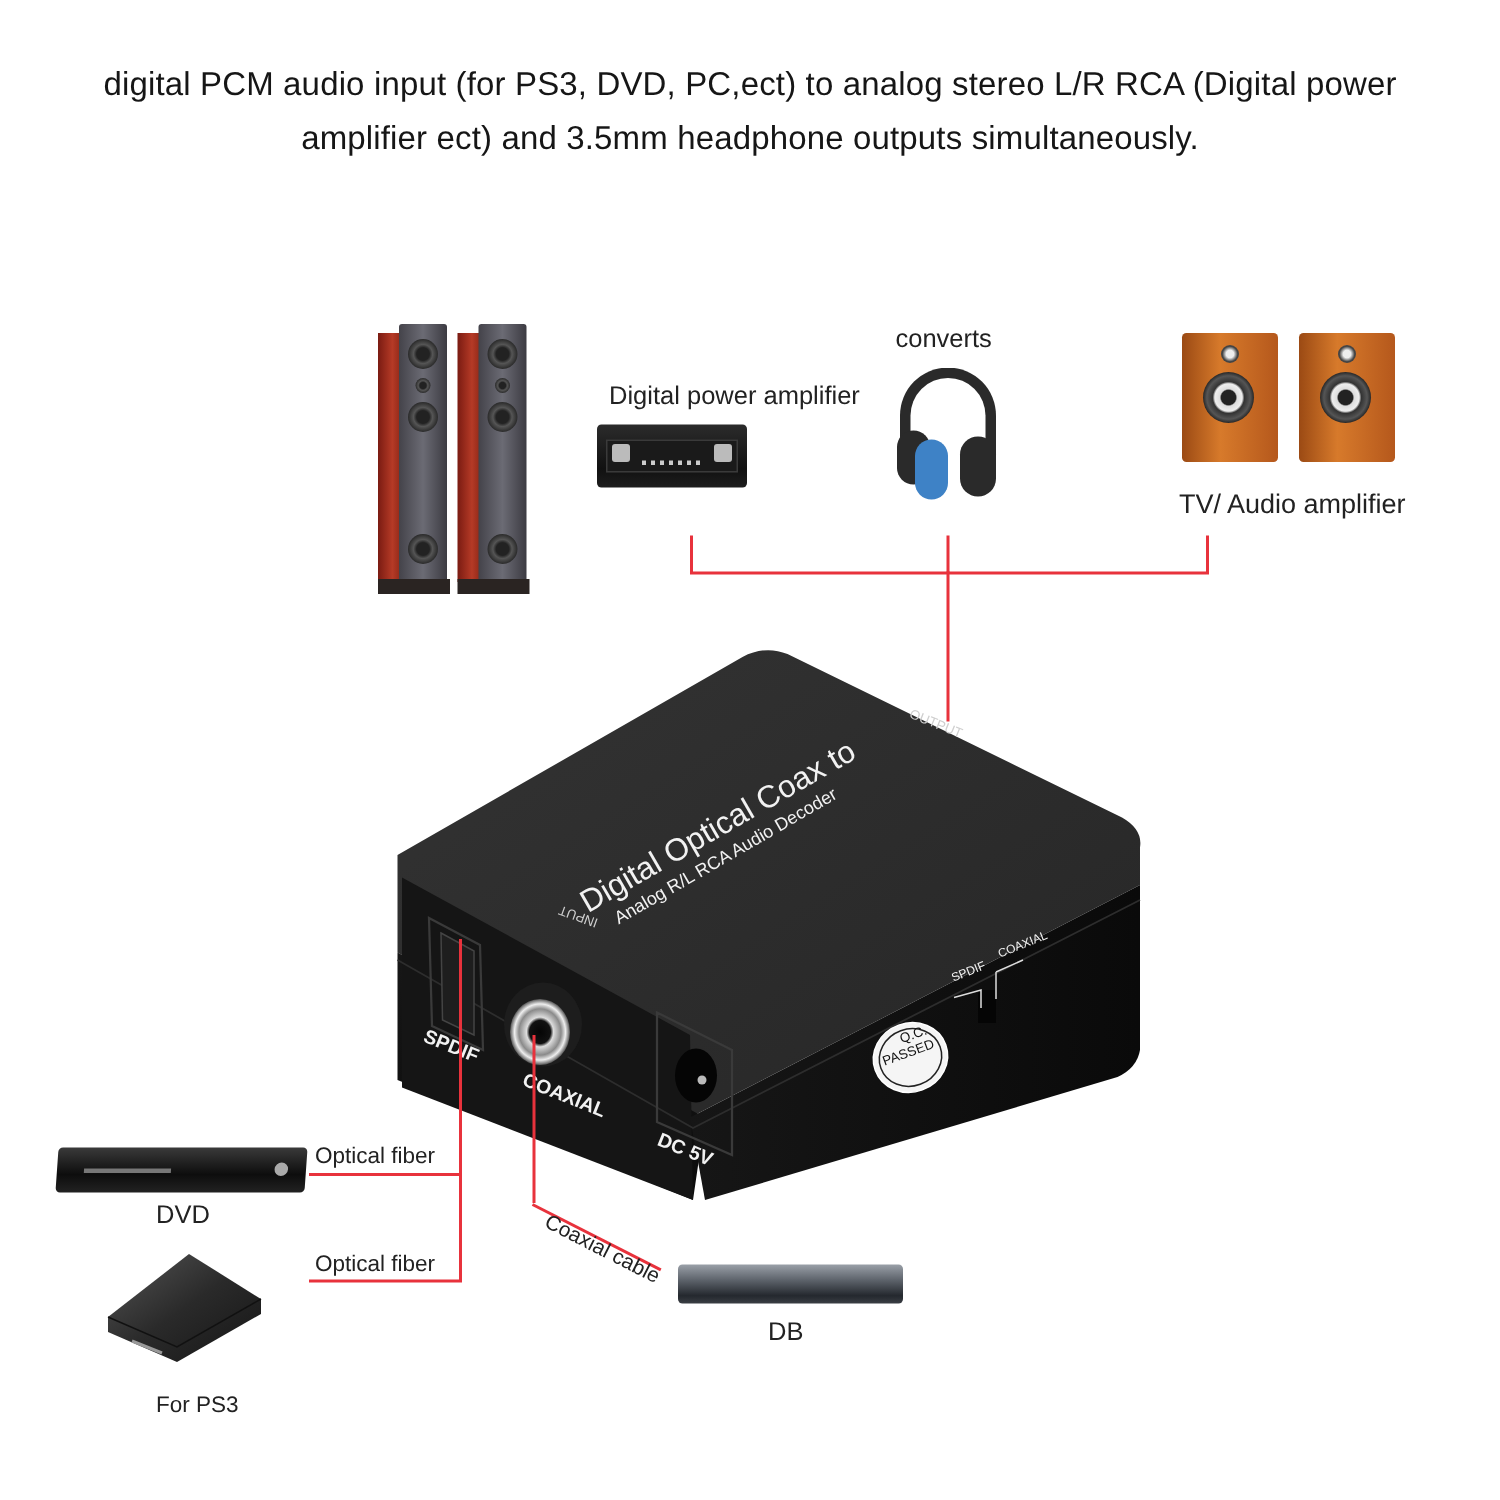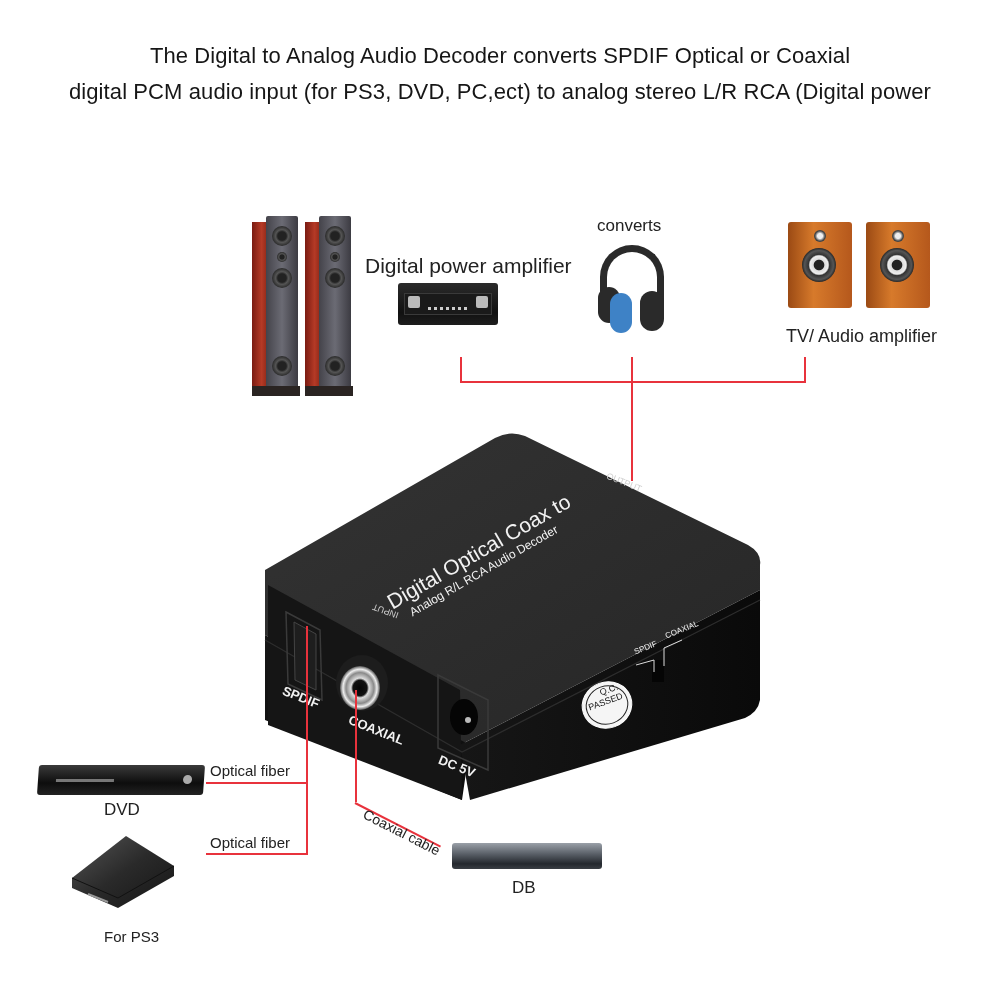--- a/index.html
+++ b/index.html
@@ -62,22 +62,22 @@
     .ps3 { position: absolute; left: 68px; top: 832px; width: 110px; height: 78px; }
 
     
     .db { position: absolute; left: 452px; top: 843px; width: 150px; height: 26px;
       background: linear-gradient(180deg, #9aa0a8, #5d636b 40%, #24282e 80%, #3a3e44); border-radius: 3px; }
   </style>
 </head>
 <body>
 
 <div class="headline">
-  <div>The Digital to Analog Audio Decoder converts SPDIF Optical or Coaxial</div>
   <div>digital PCM audio input (for PS3, DVD, PC,ect) to analog stereo L/R RCA (Digital power</div>
+  <div>amplifier ect) and 3.5mm headphone outputs simultaneously.</div>
 </div>
 
 <div>
   <div class="floor-speaker" style="left:252px; top:216px;">
     <div class="side"></div>
     <div class="front">
       <div class="driver" style="left:6px; top:10px; width:20px; height:20px;"></div>
       <div class="driver" style="left:11px; top:36px; width:10px; height:10px;"></div>
       <div class="driver" style="left:6px; top:52px; width:20px; height:20px;"></div>
       <div class="driver" style="left:6px; top:140px; width:20px; height:20px;"></div>
@@ -89,21 +89,21 @@
     <div class="front">
       <div class="driver" style="left:6px; top:10px; width:20px; height:20px;"></div>
       <div class="driver" style="left:11px; top:36px; width:10px; height:10px;"></div>
       <div class="driver" style="left:6px; top:52px; width:20px; height:20px;"></div>
       <div class="driver" style="left:6px; top:140px; width:20px; height:20px;"></div>
     </div>
     <div class="base"></div>
   </div>
 </div>
 
-<div class="label" style="left:365px; top:254px; font-size:21px;">Digital power amplifier</div>
+<div class="label" style="left:406px; top:254px; font-size:17px;">Digital power amplifier</div>
 <div class="amp">
   <div class="panel"></div>
   <div class="knob" style="left:10px;"></div>
   <div class="knob" style="left:78px;"></div>
   <div class="dots"></div>
 </div>
 
 <div class="label" style="left:597px; top:216px; font-size:17px;">converts</div>
 <div class="headphone">
   <div class="band"></div>

